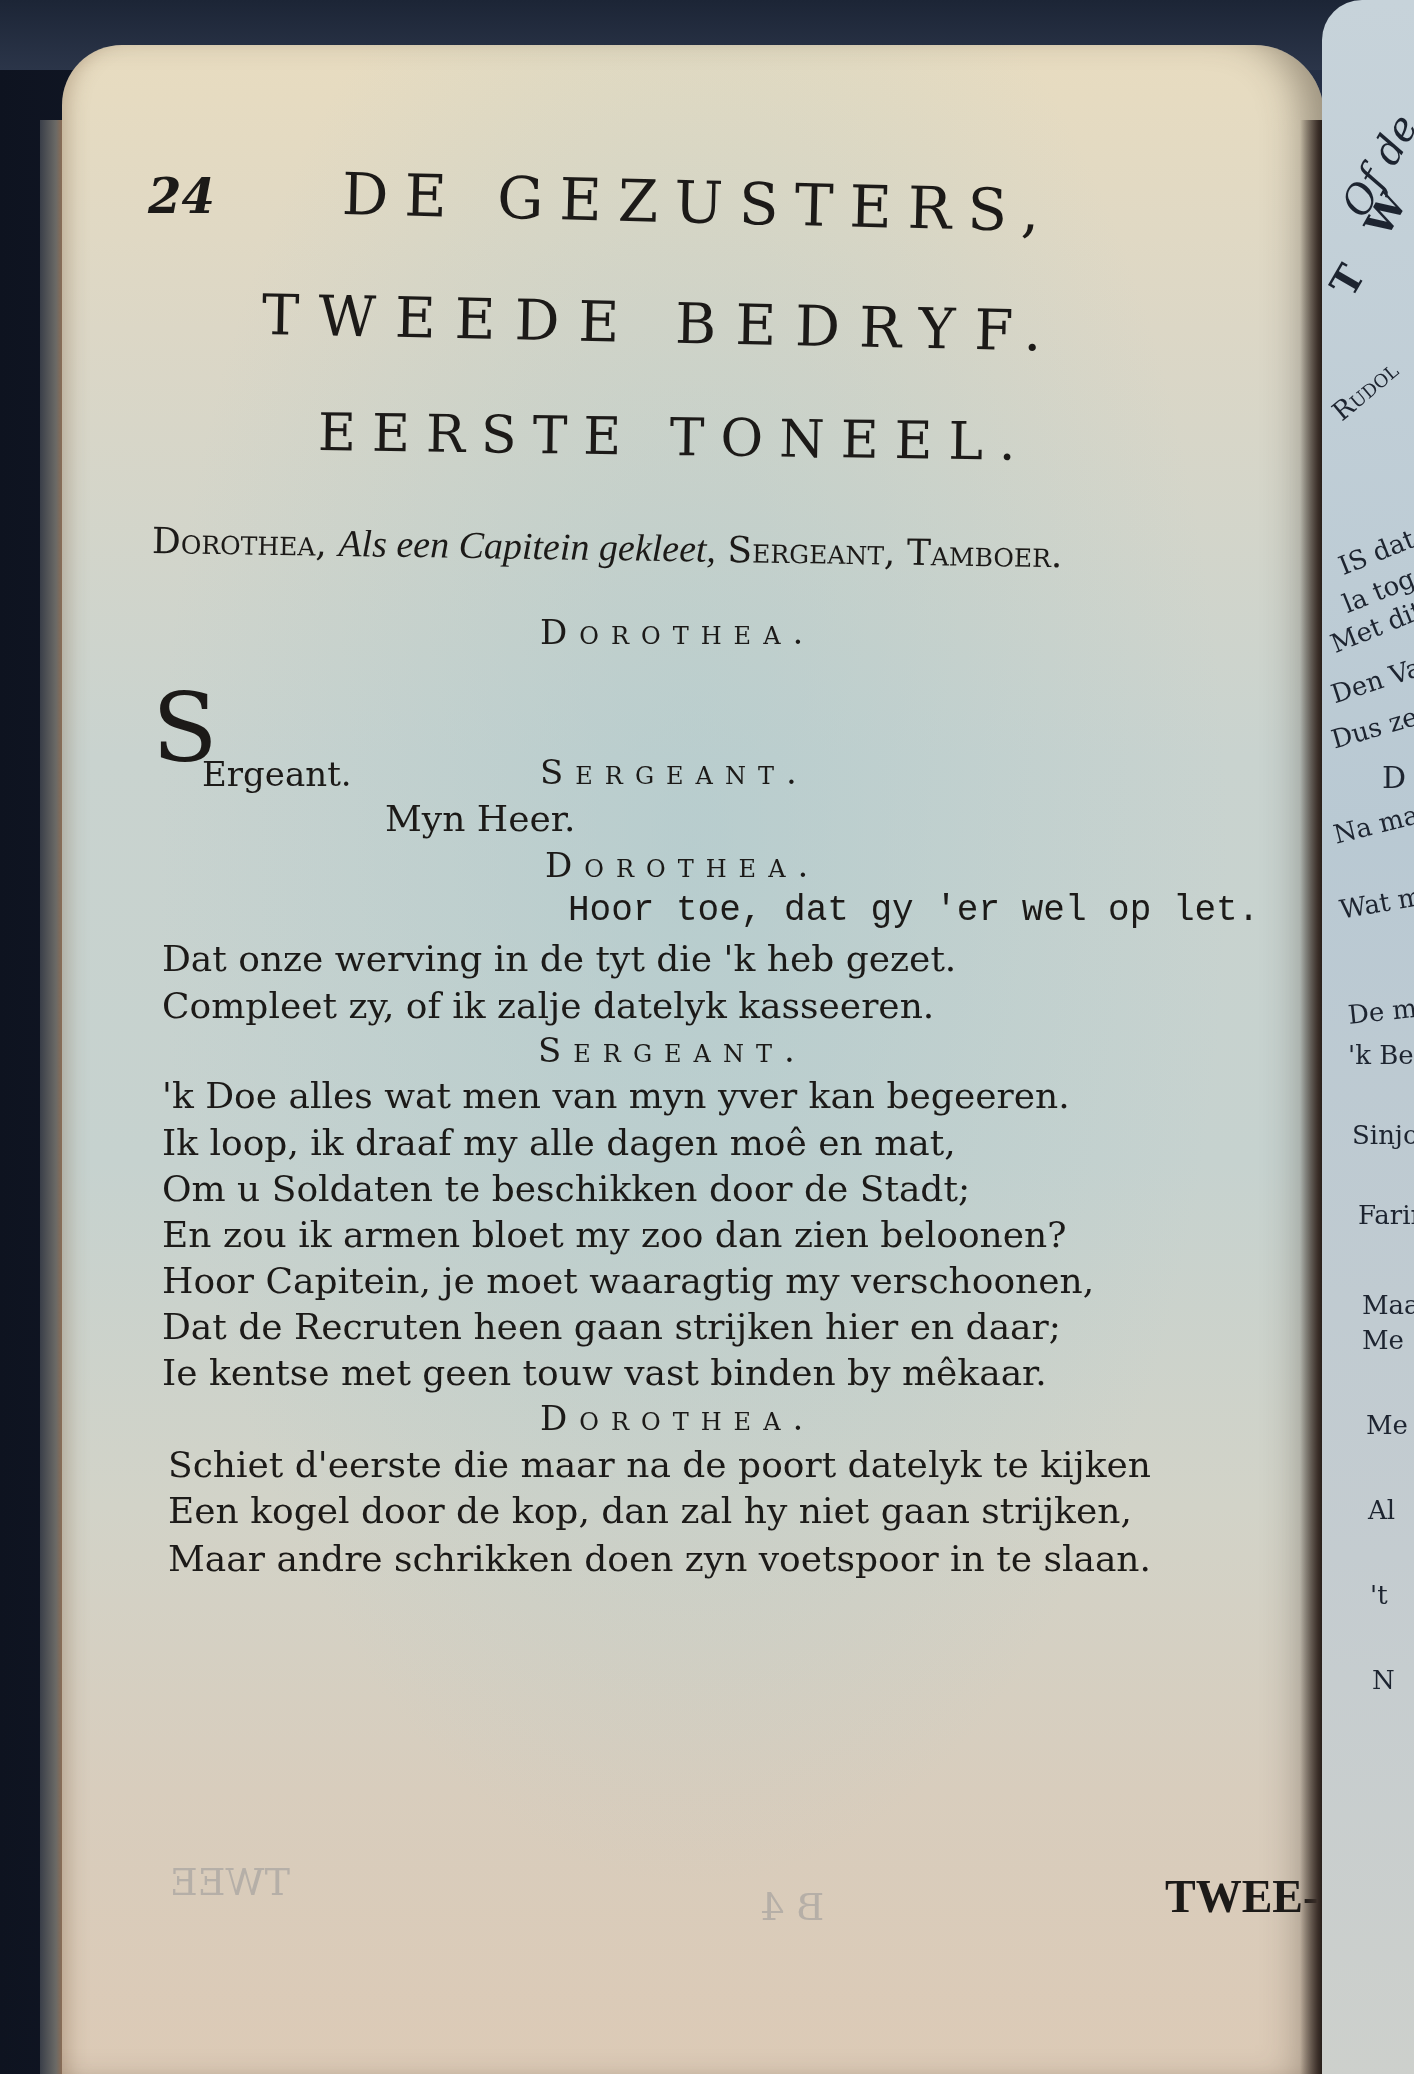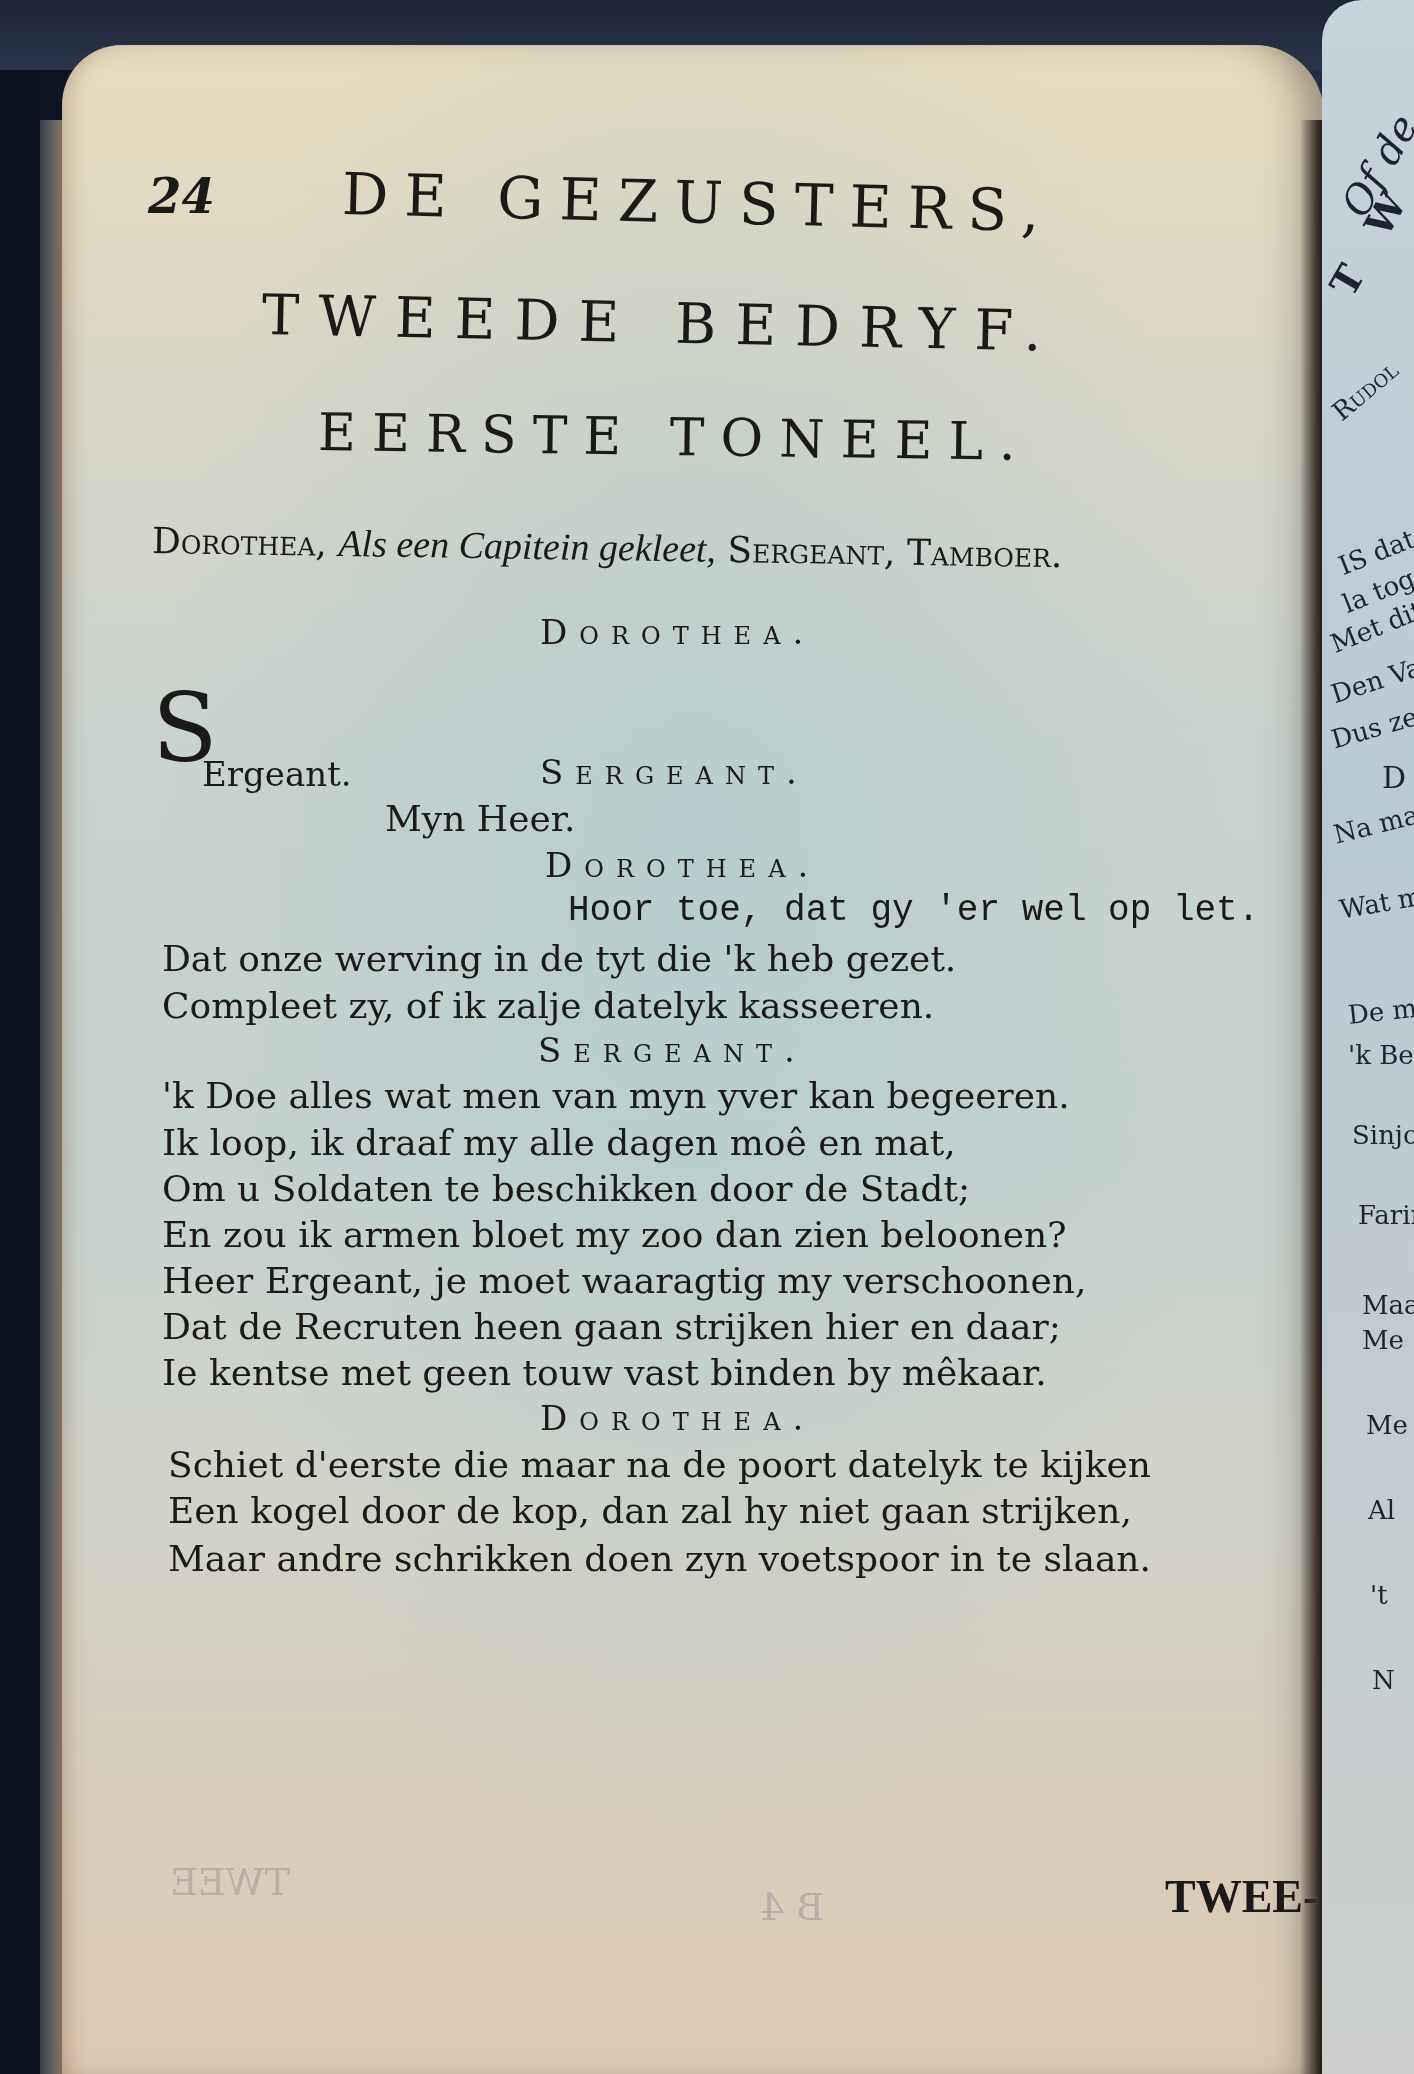--- a/index.html
+++ b/index.html
@@ -87,21 +87,21 @@
 <div class="txt line" style="left:385px; top:798px;text-align:right;">Myn Heer.</div>
 <div class="txt speaker" style="left:545px; top:845px;">Dorothea.</div>
 <div class="txt line" style="left:568px; top:890px;font-family:Liberation Mono, monospace;">Hoor toe, dat gy 'er wel op let.</div>
 <div class="txt line" style="top:938px;">Dat onze werving in de tyt die 'k heb gezet.</div>
 <div class="txt line" style="top:985px;">Compleet zy, of ik zalje datelyk kasseeren.</div>
 <div class="txt speaker" style="left:538px; top:1030px;">Sergeant.</div>
 <div class="txt line" style="top:1075px;">'k Doe alles wat men van myn yver kan begeeren.</div>
 <div class="txt line" style="top:1122px;">Ik loop, ik draaf my alle dagen moê en mat,</div>
 <div class="txt line" style="top:1168px;">Om u Soldaten te beschikken door de Stadt;</div>
 <div class="txt line" style="top:1214px;">En zou ik armen bloet my zoo dan zien beloonen?</div>
-<div class="txt line" style="top:1260px;">Heer Ergeant, je moet waaragtig my verschoonen,</div>
+<div class="txt line" style="top:1260px;">Hoor Capitein, je moet waaragtig my verschoonen,</div>
 <div class="txt line" style="top:1306px;">Dat de Recruten heen gaan strijken hier en daar;</div>
 <div class="txt line" style="top:1352px;">Ie kentse met geen touw vast binden by mêkaar.</div>
 <div class="txt speaker" style="left:540px; top:1398px;">Dorothea.</div>
 <div class="txt line" style="left:168px; top:1444px;">Schiet d'eerste die maar na de poort datelyk te kijken</div>
 <div class="txt line" style="left:168px; top:1490px;">Een kogel door de kop, dan zal hy niet gaan strijken,</div>
 <div class="txt line" style="left:168px; top:1538px;">Maar andre schrikken doen zyn voetspoor in te slaan.</div>
 
 <div class="txt catchword">TWEE-</div>
 
 <div class="gutter"></div>

